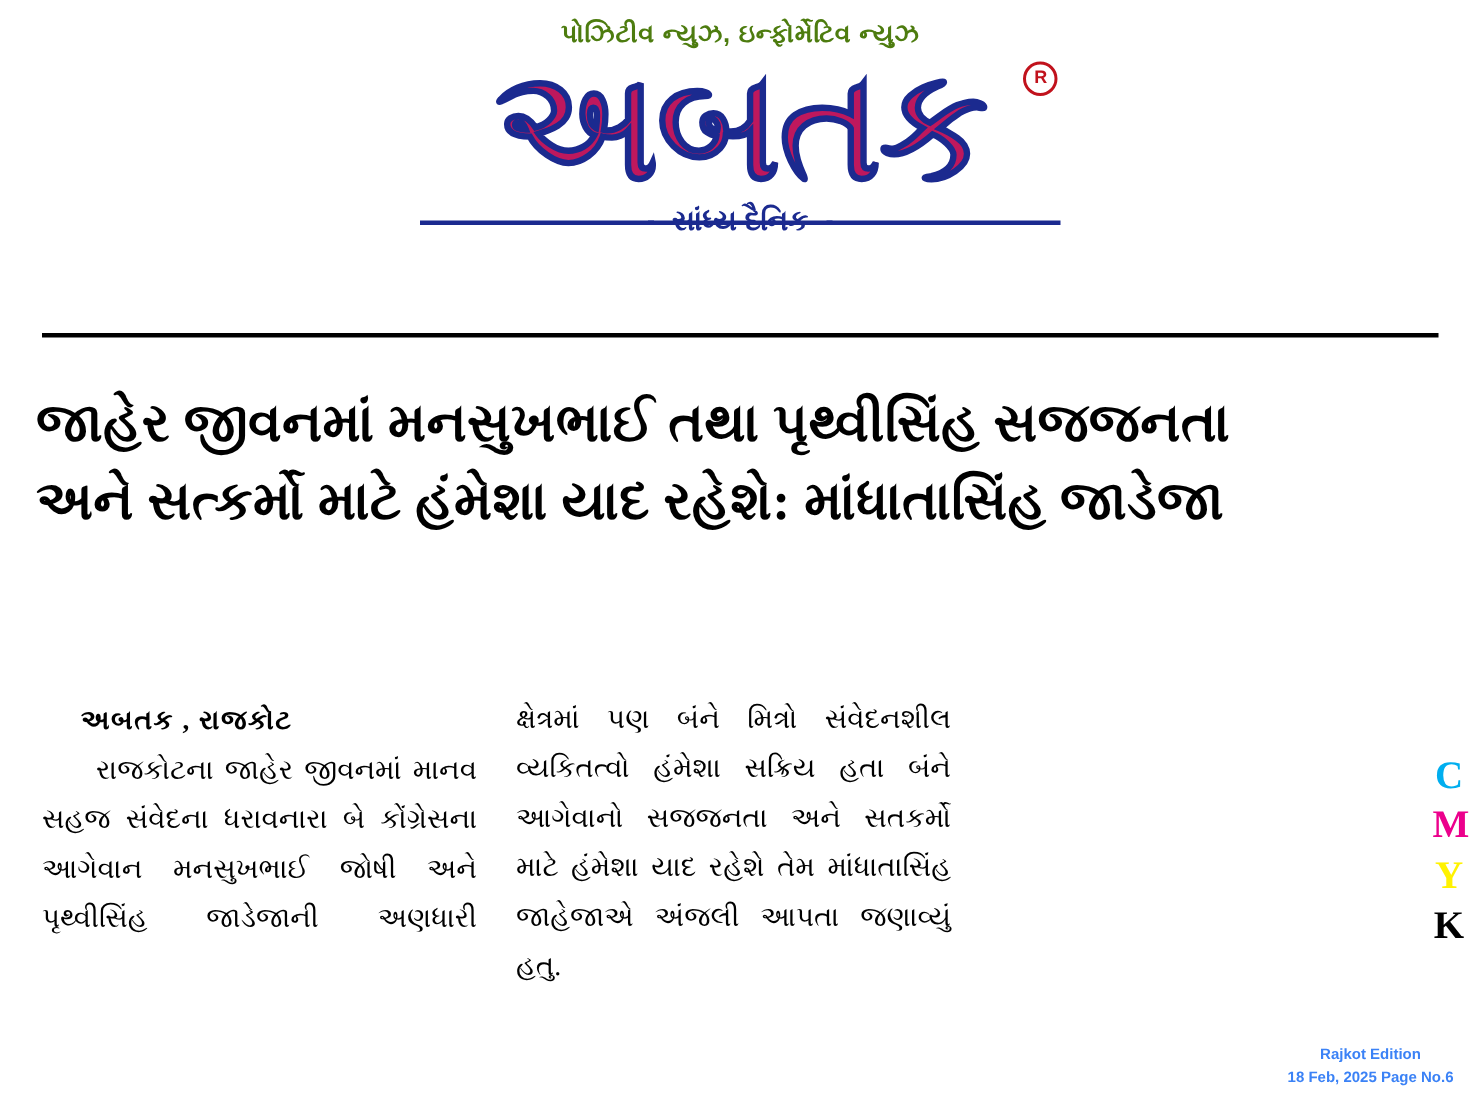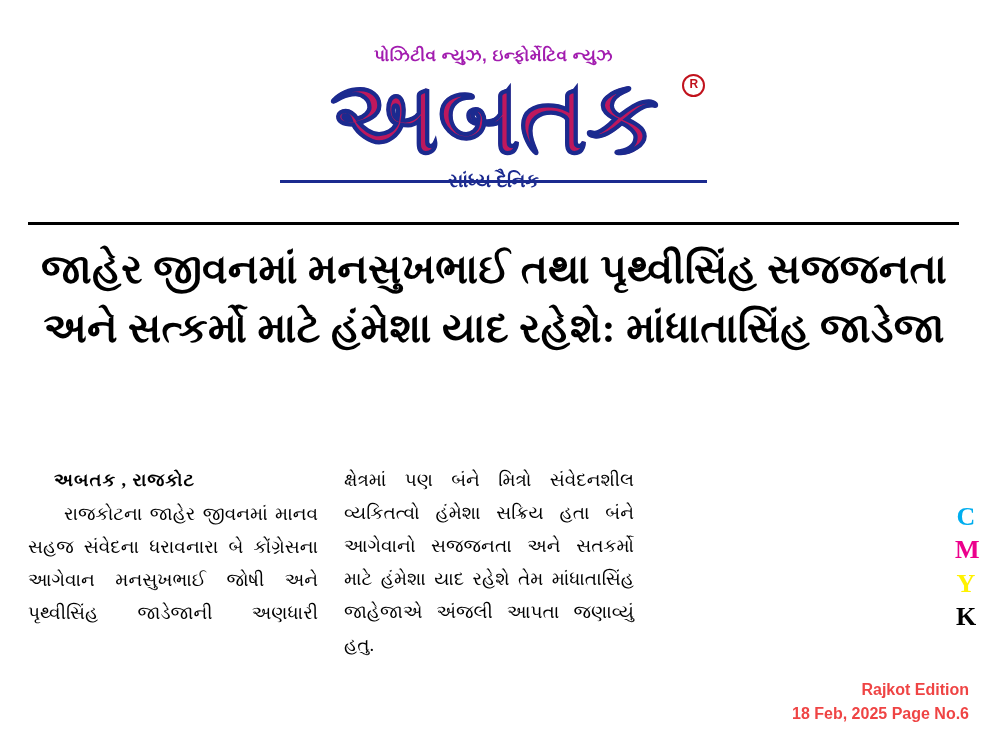--- a/index.html
+++ b/index.html
@@ -25,24 +25,23 @@
   .masthead {
     position: relative;
     width: 987px;
     padding-top: 14px;
     text-align: center;
   }
   .tagline-top {
     font-family: "Liberation Sans", sans-serif;
     font-size: 17px;
     font-weight: bold;
-    color: #a21caf;
+    color: #4d7c0f;
     letter-spacing: 0.5px;
     line-height: 1.1;
-    margin-top: 33px;
   }
   .logo-row {
     position: relative;
     display: inline-block;
     margin-top: 2px;
   }
   .logo-word {
     font-family: "Liberation Sans", sans-serif;
     font-size: 104px;
     font-weight: bold;
@@ -97,25 +96,25 @@
     top: 222px;
     height: 3px;
     background: #000000;
   }
 
   
   .headline {
     position: absolute;
     left: 24px;
     width: 940px;
-    top: 240px;
-    text-align: center;
+    top: 256px;
+    text-align: left;
     font-family: "Liberation Serif", serif;
     font-weight: bold;
-    font-size: 41px;
+    font-size: 36px;
     line-height: 1.45;
     color: #000000;
     letter-spacing: 0.2px;
   }
   .headline .hl-line { display: block; }
 
   
   .columns {
     position: absolute;
     left: 28px;
@@ -161,25 +160,25 @@
   .cmyk .c { color: #00aeef; }
   .cmyk .m { color: #ec008c; }
   .cmyk .y { color: #fff200; }
   .cmyk .k { color: #000000; }
 
   
   .footer {
     position: absolute;
     right: 18px;
     bottom: 14px;
-    text-align: right;
-    font-family: "Liberation Sans", sans-serif;
-    font-size: 16px;
-    font-weight: bold;
-    color: #ef4444;
+    text-align: center;
+    font-family: "Liberation Sans", sans-serif;
+    font-size: 10px;
+    font-weight: bold;
+    color: #3b82f6;
     line-height: 1.5;
   }
 </style>
 </head>
 <body>
 
 <div class="page">
 
   <div class="masthead">
     <div class="tagline-top">પોઝિટીવ ન્યુઝ, ઇન્ફોર્મેટિવ ન્યુઝ</div>

